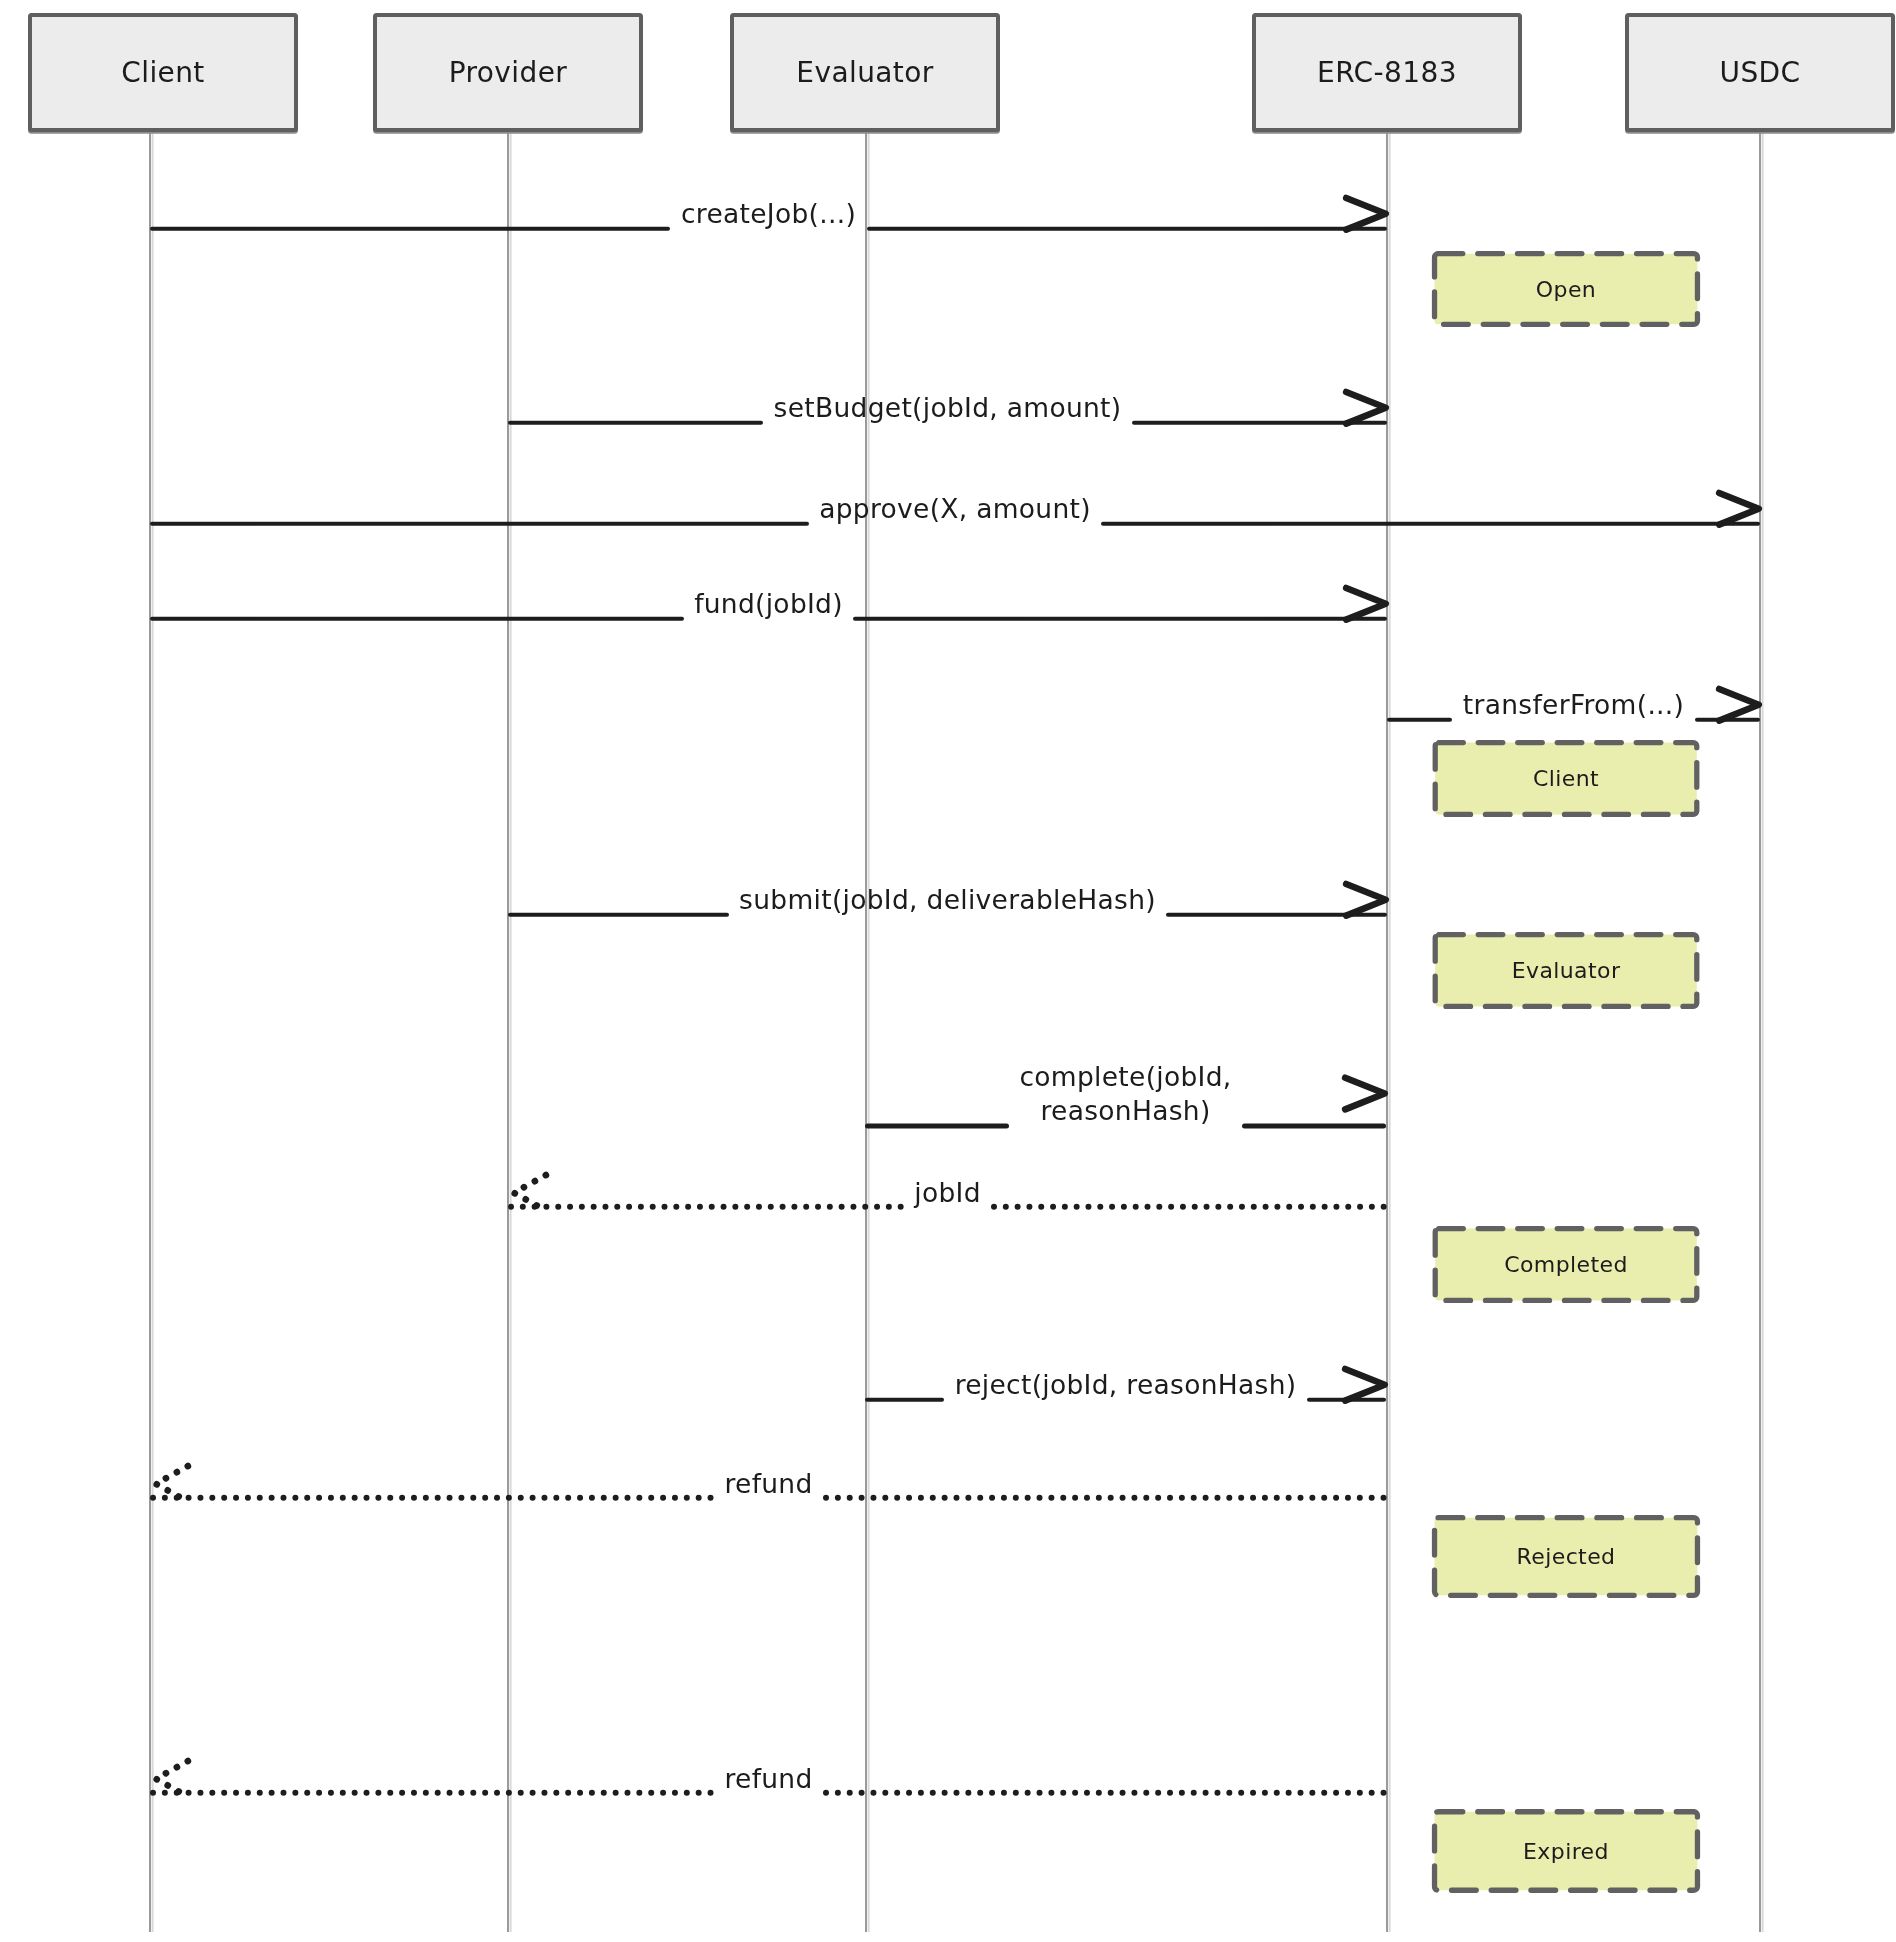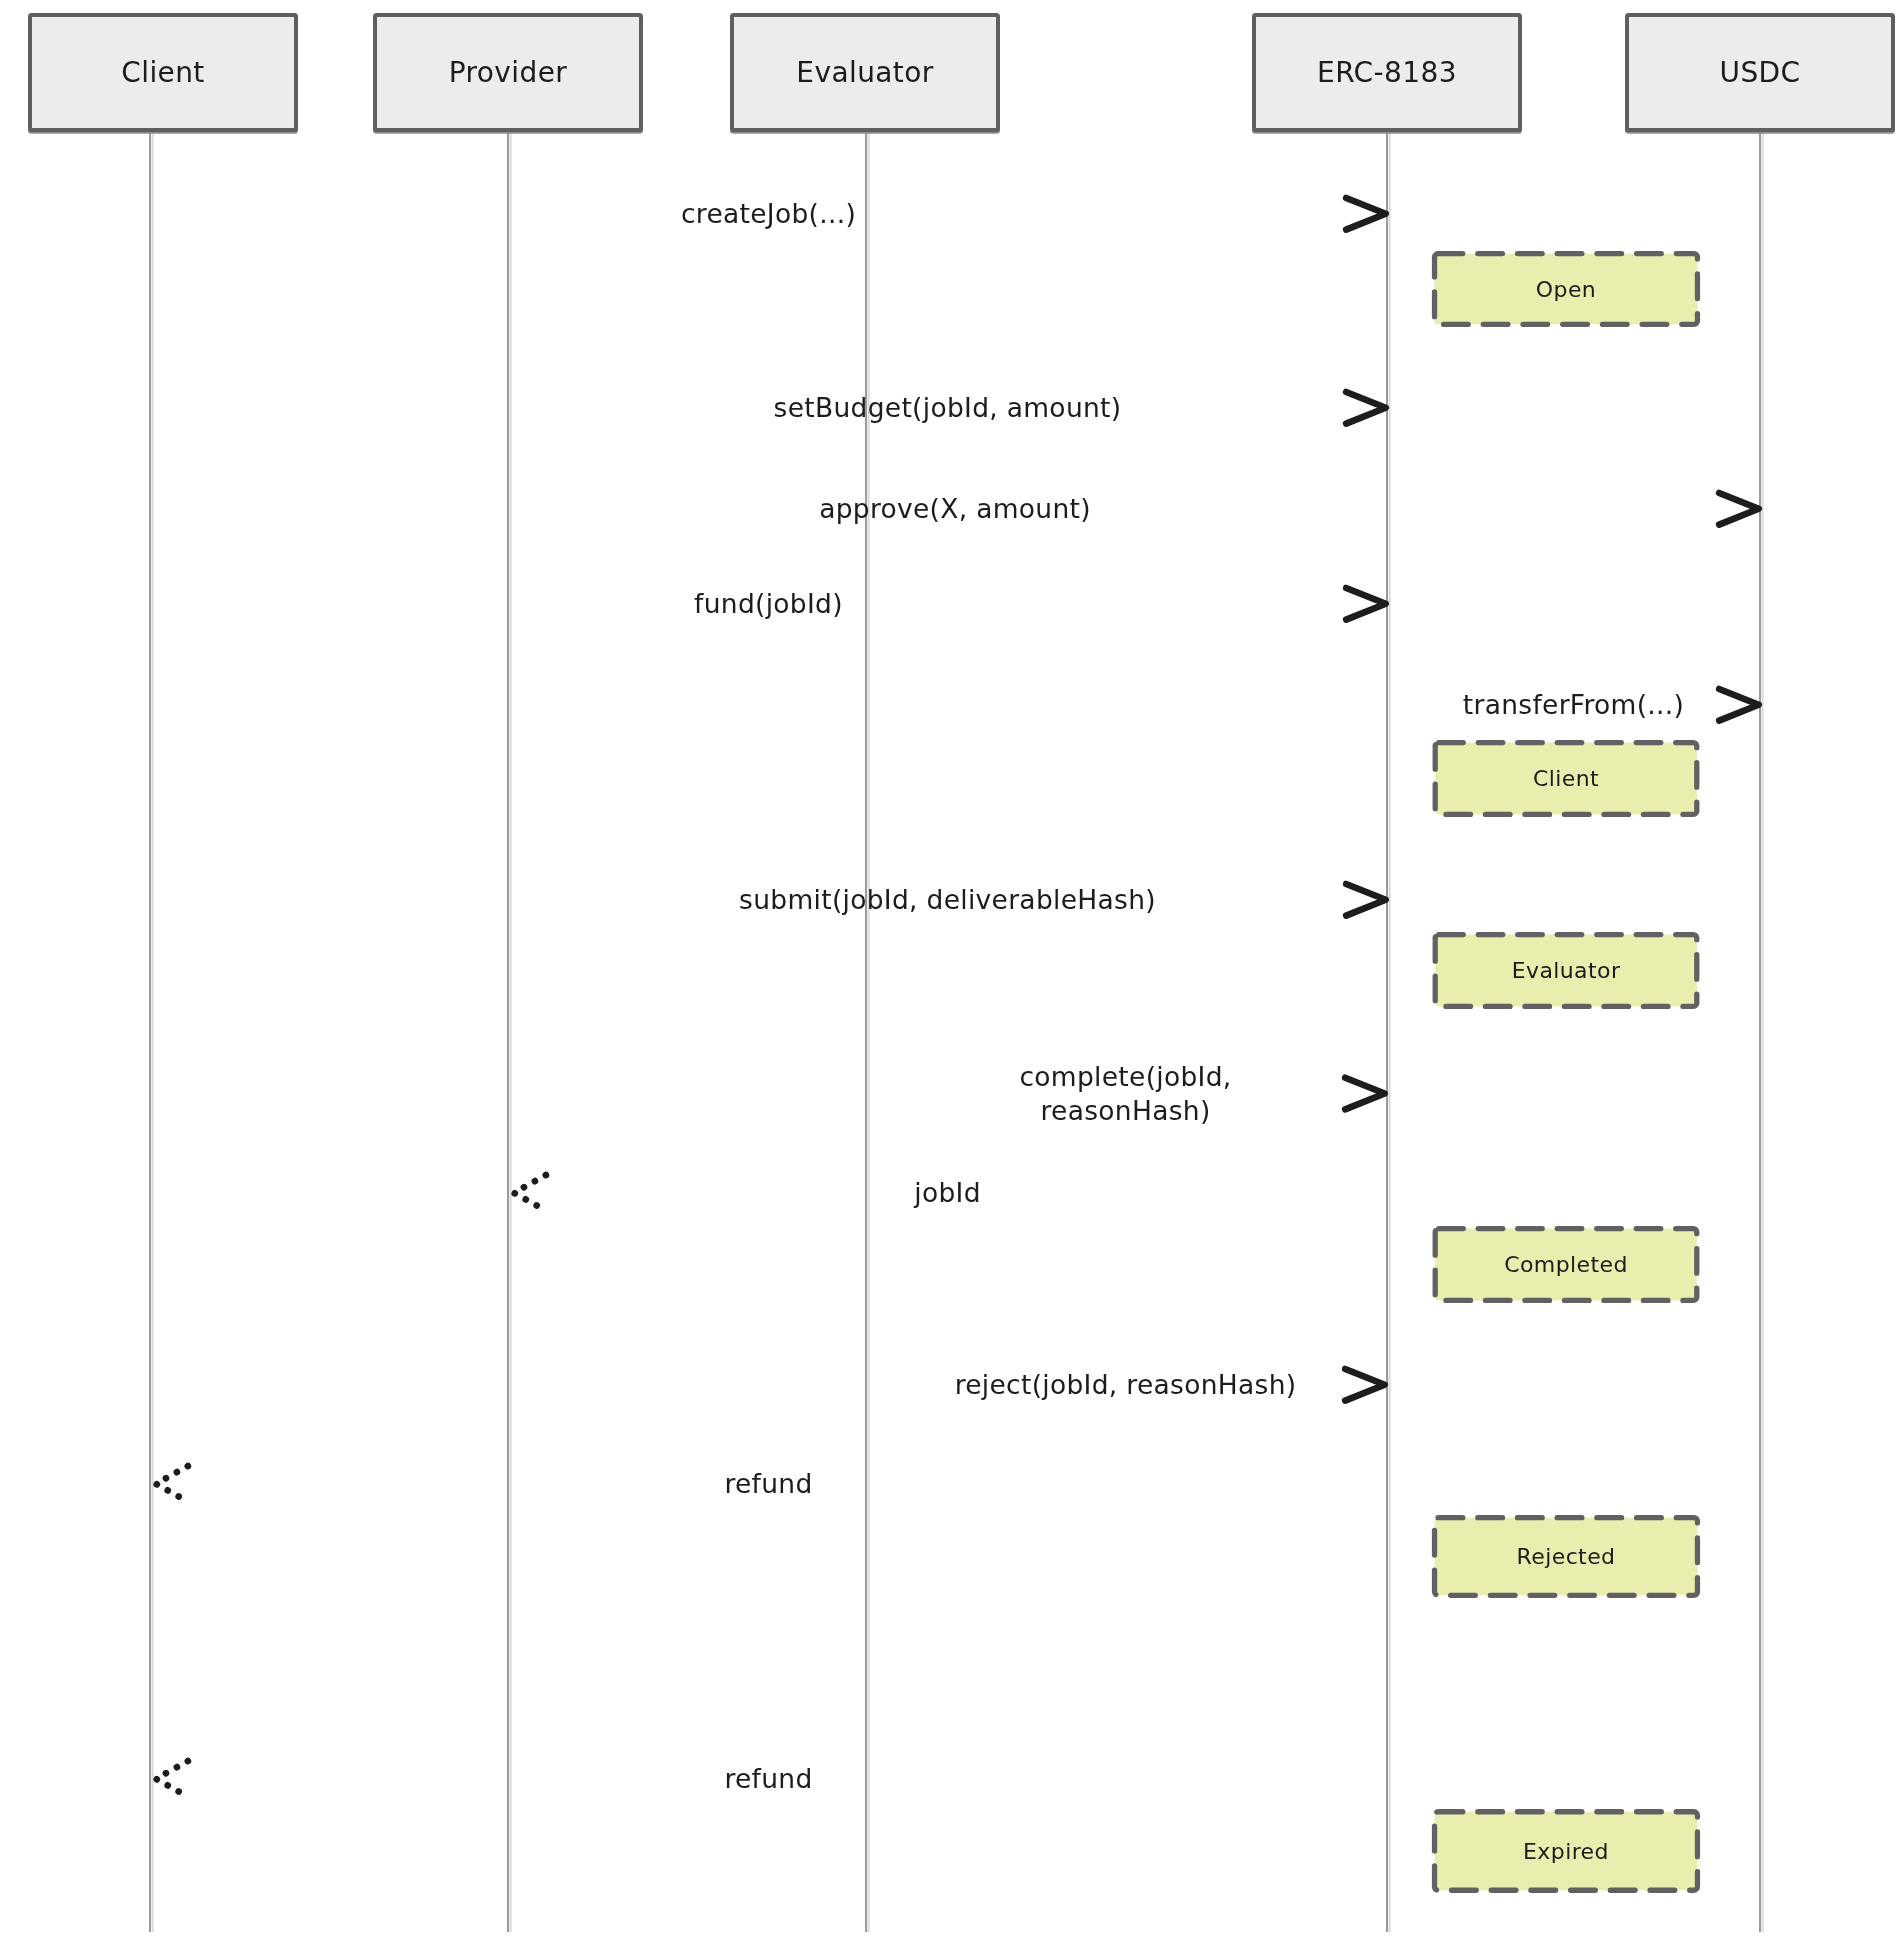--- a/index.html
+++ b/index.html
@@ -38,23 +38,22 @@
     height: 1801px;
     width: 1.8px;
     background: #9a9a9a;
     box-shadow: 2.6px 0 0 0 #d9d9d9;
   }
 
   
   .msg {
     position: absolute;
     display: flex;
-    align-items: center;
+    align-items: flex-end;
     transform: translateY(-50%);
-    flex-direction: column;
   }
   .msg .seg {
     flex: 1 1 0;
     height: 4.4px;
     background: #1d1d1d;
     border-radius: 2.6px;
   }
   .msg.dotted .seg {
     height: 0;
     background: none;

